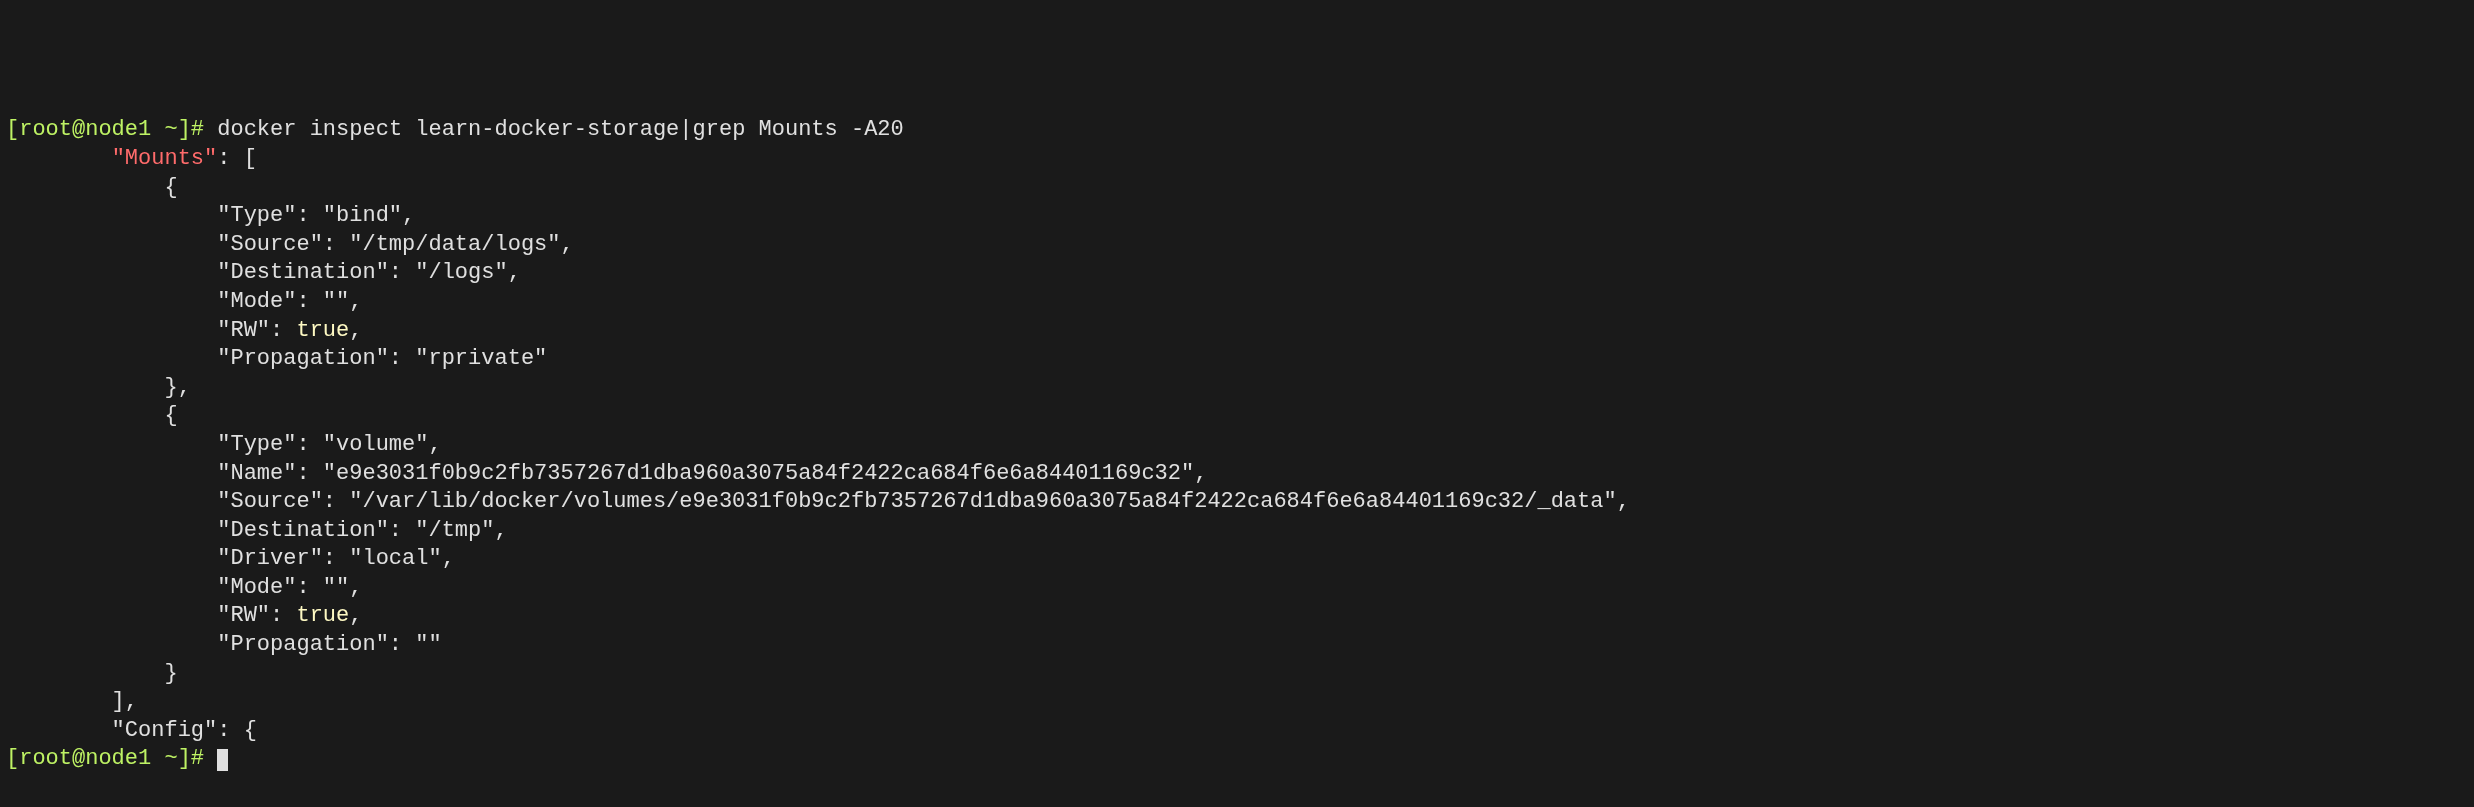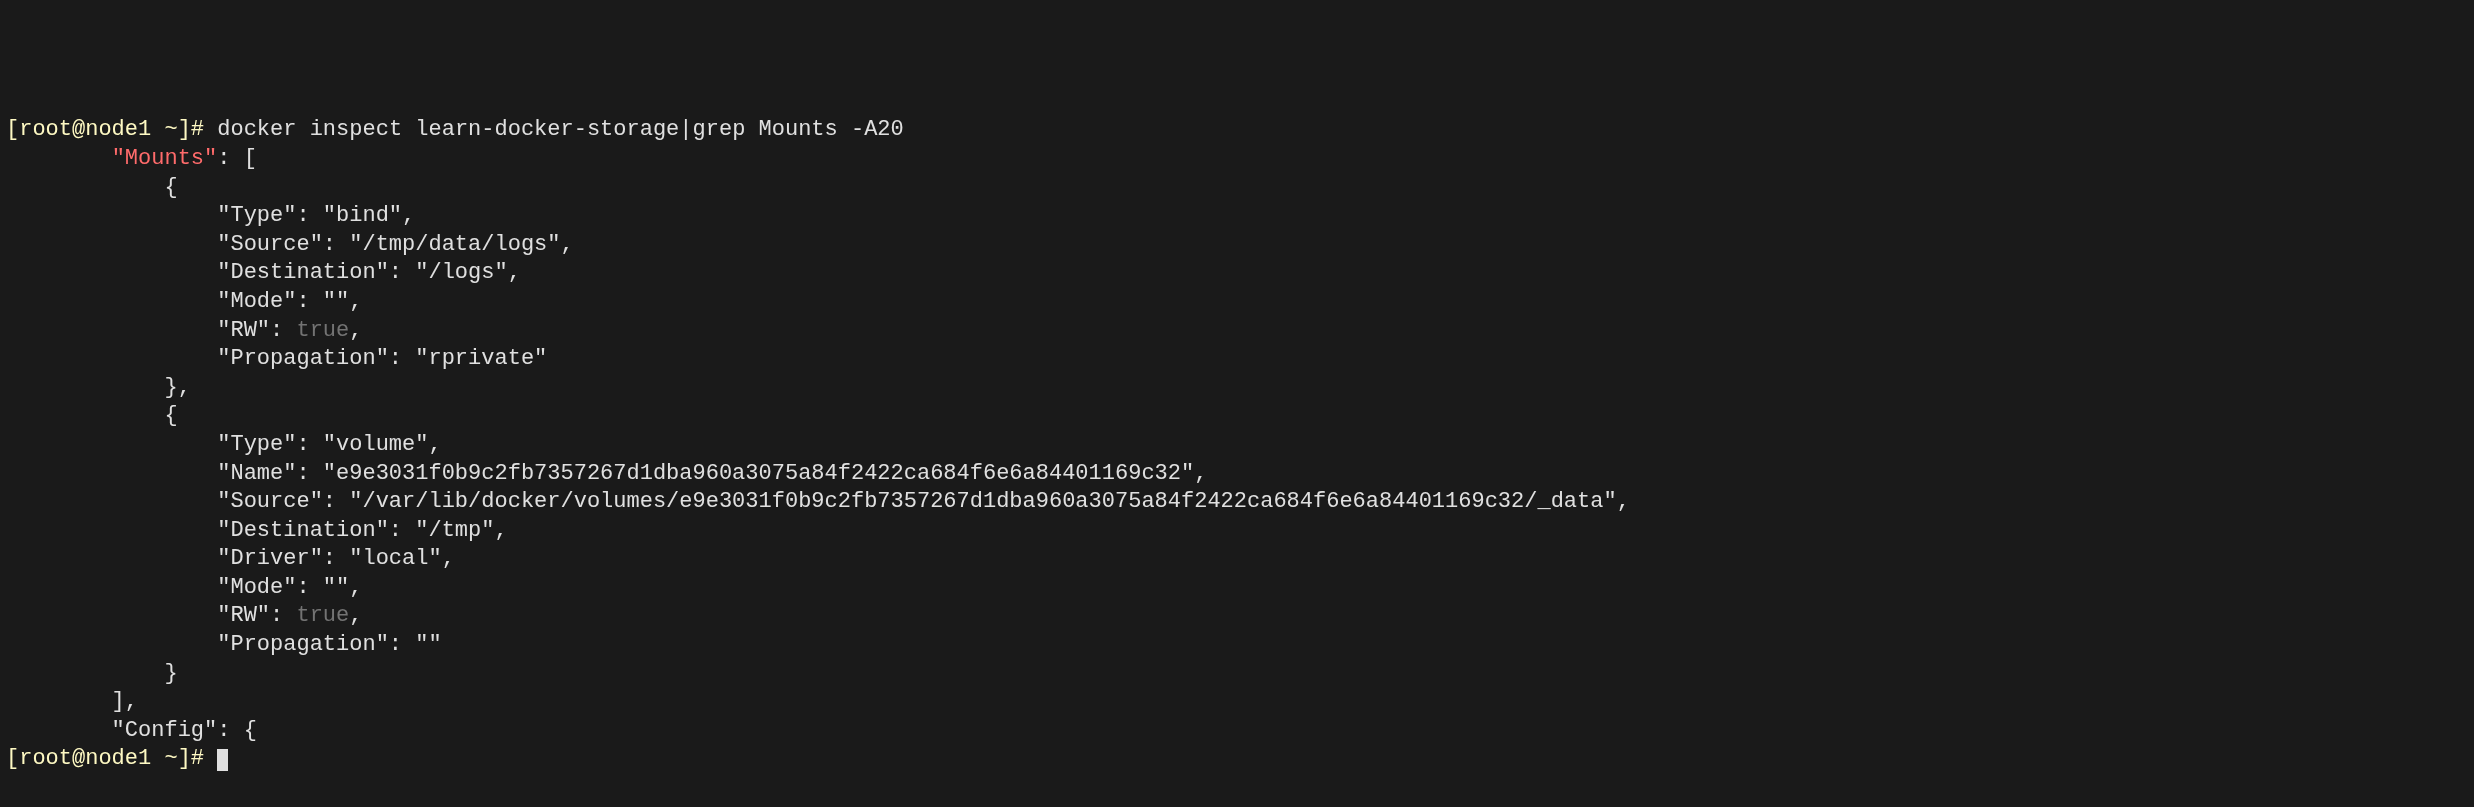--- a/index.html
+++ b/index.html
@@ -10,27 +10,27 @@
     body {
       background-color: #1a1a1a;
       color: #e0e0e0;
       font-family: 'Menlo', 'Monaco', 'Consolas', 'Courier New', monospace;
       font-size: 22px;
       line-height: 1.3;
       padding: 2px 6px;
       white-space: pre;
     }
     .prompt {
-      color: #fef9c3;
+      color: #bef264;
     }
     .highlight-key {
       color: #ff6b6b;
     }
     .true-val {
-      color: #737373;
+      color: #fef9c3;
     }
     .cursor {
       display: inline-block;
       width: 11px;
       height: 22px;
       background-color: #e0e0e0;
       vertical-align: text-bottom;
     }
   </style>
 </head>

